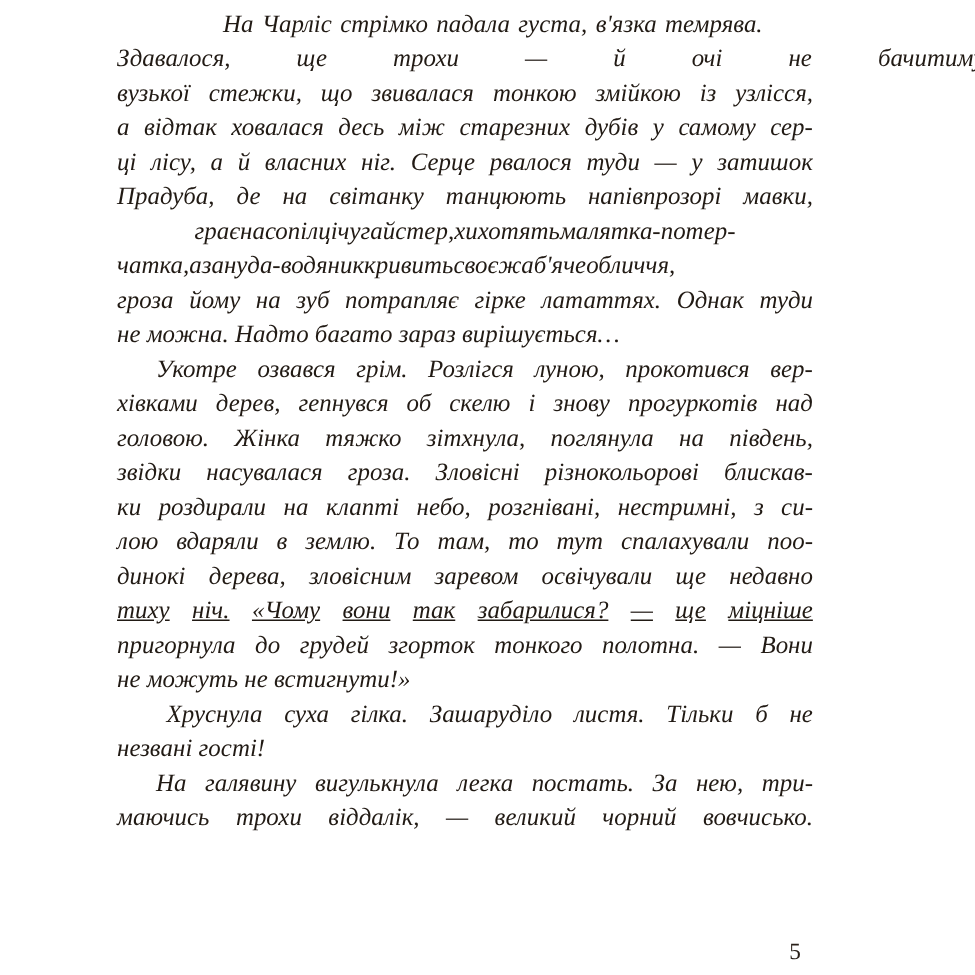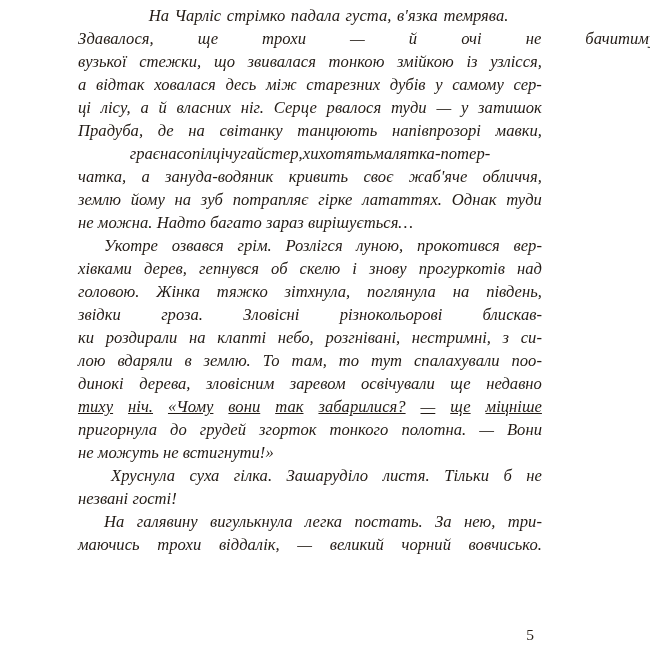--- a/index.html
+++ b/index.html
@@ -163,31 +163,31 @@
           <span class="w">мавки,</span>
         </span>
       <span class="line" style="display: flex; justify-content: center; width: 464px; white-space: normal;">
           <span class="w">грає</span>
           <span class="w">на</span>
           <span class="w">сопілці</span>
           <span class="w">чугайстер,</span>
           <span class="w">хихотять</span>
           <span class="w">малятка-потер-</span>
         </span>
-      <span class="line" style="display: flex; justify-content: space-between; width: 464px; white-space: normal;">
+      <span class="line" style="display: flex; justify-content: flex-start; width: 464px; white-space: normal;">
           <span class="w">чатка,</span>
           <span class="w">а</span>
           <span class="w">зануда-водяник</span>
           <span class="w">кривить</span>
           <span class="w">своє</span>
           <span class="w">жаб'яче</span>
           <span class="w">обличчя,</span>
         </span>
       <span class="line" style="display: flex; justify-content: space-between; width: 464px; white-space: normal;">
-          <span class="w">землю</span>
+          <span class="w">гроза</span>
           <span class="w">йому</span>
           <span class="w">на</span>
           <span class="w">зуб</span>
           <span class="w">потрапляє</span>
           <span class="w">гірке</span>
           <span class="w">лататтяx.</span>
           <span class="w">Однак</span>
           <span class="w">туди</span>
         </span>
       <span class="line">не можна. Надто багато зараз вирішується…</span>
@@ -218,20 +218,21 @@
           <span class="w">головою.</span>
           <span class="w">Жінка</span>
           <span class="w">тяжко</span>
           <span class="w">зітхнула,</span>
           <span class="w">поглянула</span>
           <span class="w">на</span>
           <span class="w">південь,</span>
         </span>
       <span class="line" style="display: flex; justify-content: space-between; width: 464px; white-space: normal;">
           <span class="w">звідки</span>
+          <span class="w">насувалася</span>
           <span class="w">гроза.</span>
           <span class="w">Зловісні</span>
           <span class="w">різнокольорові</span>
           <span class="w">блискав-</span>
         </span>
       <span class="line" style="display: flex; justify-content: space-between; width: 464px; white-space: normal;">
           <span class="w">ки</span>
           <span class="w">роздирали</span>
           <span class="w">на</span>
           <span class="w">клапті</span>

